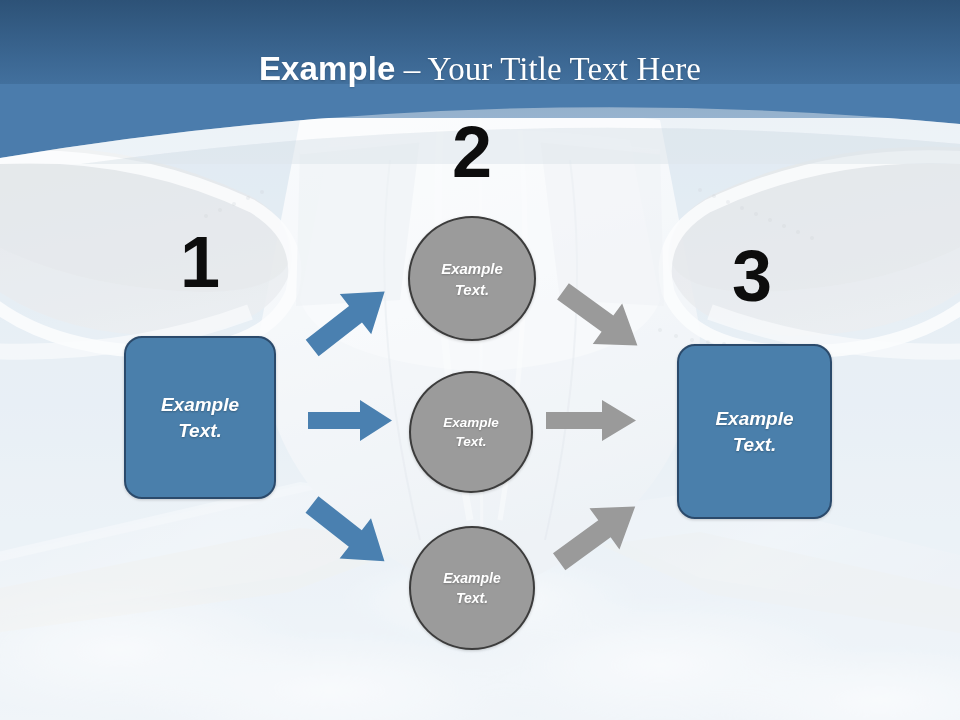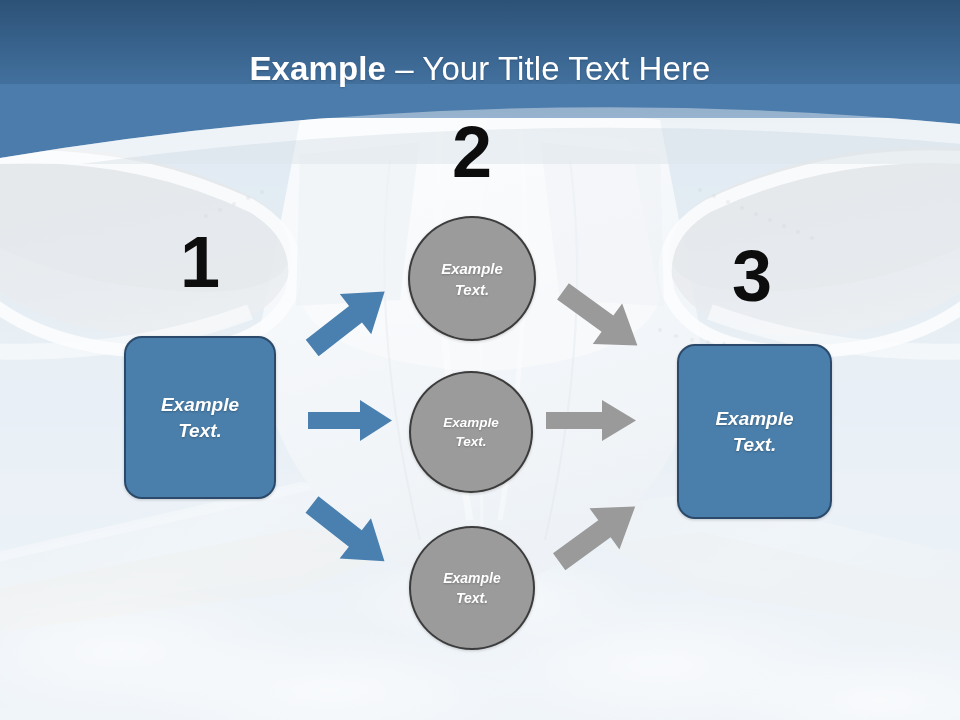--- a/index.html
+++ b/index.html
@@ -25,21 +25,21 @@
   .header-swoosh{position:absolute;left:0;top:84px;width:960px;height:80px;}
 
   .slide-title{
     position:absolute;left:0;top:49px;width:960px;
     text-align:center;color:#ffffff;
     font-size:33px;line-height:40px;letter-spacing:.1px;
     text-shadow:0 1px 2px rgba(0,0,0,.18);
     white-space:nowrap;
   }
   .slide-title .t-bold{font-weight:bold;}
-  .slide-title .t-rest{font-weight:normal;}
+  .slide-title .t-rest{font-weight:normal;font-family:Liberation Serif, serif;}
 
   
   .step-num{
     position:absolute;color:#0d0d0d;font-weight:bold;
     font-size:72px;line-height:72px;
     font-family:"Liberation Sans", sans-serif;
   }
   #num1{left:170px;top:226px;width:60px;text-align:center;}
   #num2{left:442px;top:116px;width:60px;text-align:center;}
   #num3{left:722px;top:240px;width:60px;text-align:center;}

